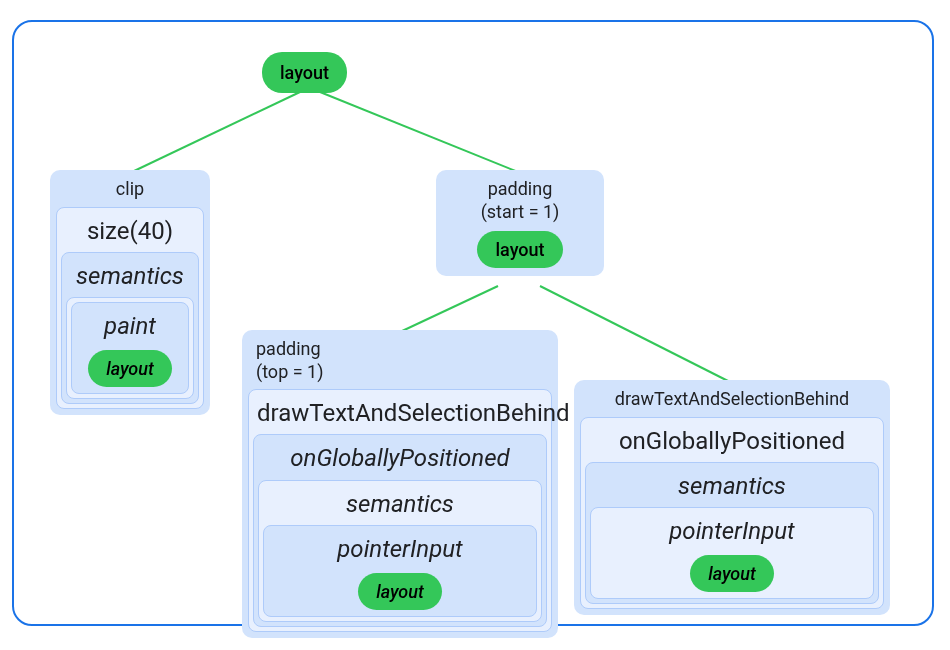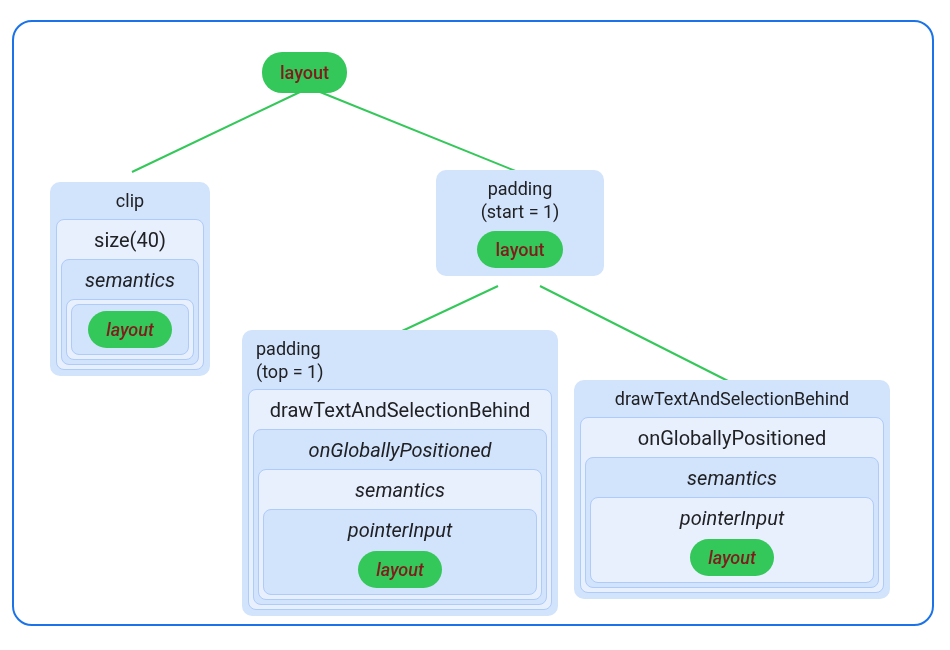--- a/index.html
+++ b/index.html
@@ -48,53 +48,53 @@
   }
 
   .nest {
     background: #e8f0fe;
     border: 1px solid #aecbfa;
     border-radius: 8px;
     margin: 0;
     padding: 4px;
   }
   .nest > .title {
-    font-size: 20px;
+    font-size: 24px;
     line-height: 1.35;
     padding: 3px 4px 5px 4px;
     color: #202124;
   }
 
   
   .nest .nest { background: #d2e3fc; font-style: italic; }
   .nest .nest .nest { background: #e8f0fe; }
   .nest .nest .nest .nest { background: #d2e3fc; }
 
   .layout-pill {
     display: inline-block;
     background: #34c759;
-    color: #7f1d1d;
+    color: #000000;
     font-size: 18px;
     font-weight: 500;
     padding: 8px 18px;
     border-radius: 20px;
     margin: 2px 0;
   }
 
   .root-pill {
     position: absolute;
     left: 262px;
     top: 50px;
     width: 84px;
     text-align: center;
   }
   .root-pill .layout-pill { padding: 10px 18px; }
 
   
-  #n-left   { left:  50px; top: 182px; width: 160px; }
+  #n-left   { left:  50px; top: 170px; width: 160px; }
   #n-mid    { left: 436px; top: 170px; width: 168px; }
   #n-bl     { left: 242px; top: 330px; width: 316px; }
   #n-br     { left: 574px; top: 380px; width: 316px; }
 </style>
 </head>
 <body>
 
 <div class="frame"></div>
 
 <svg class="edges">
@@ -111,20 +111,21 @@
 </div>
 
 <div id="n-left" class="node">
   <div class="head">clip</div>
   <div class="nest">
     <div class="title">size(40)</div>
     <div class="nest">
       <div class="title">semantics</div>
       <div class="nest">
         <div class="nest">
+          <div class="title">paint</div>
           <span class="layout-pill">layout</span>
         </div>
       </div>
     </div>
   </div>
 </div>
 
 <div id="n-mid" class="node">
   <div class="head">
     <span>padding</span><br>

